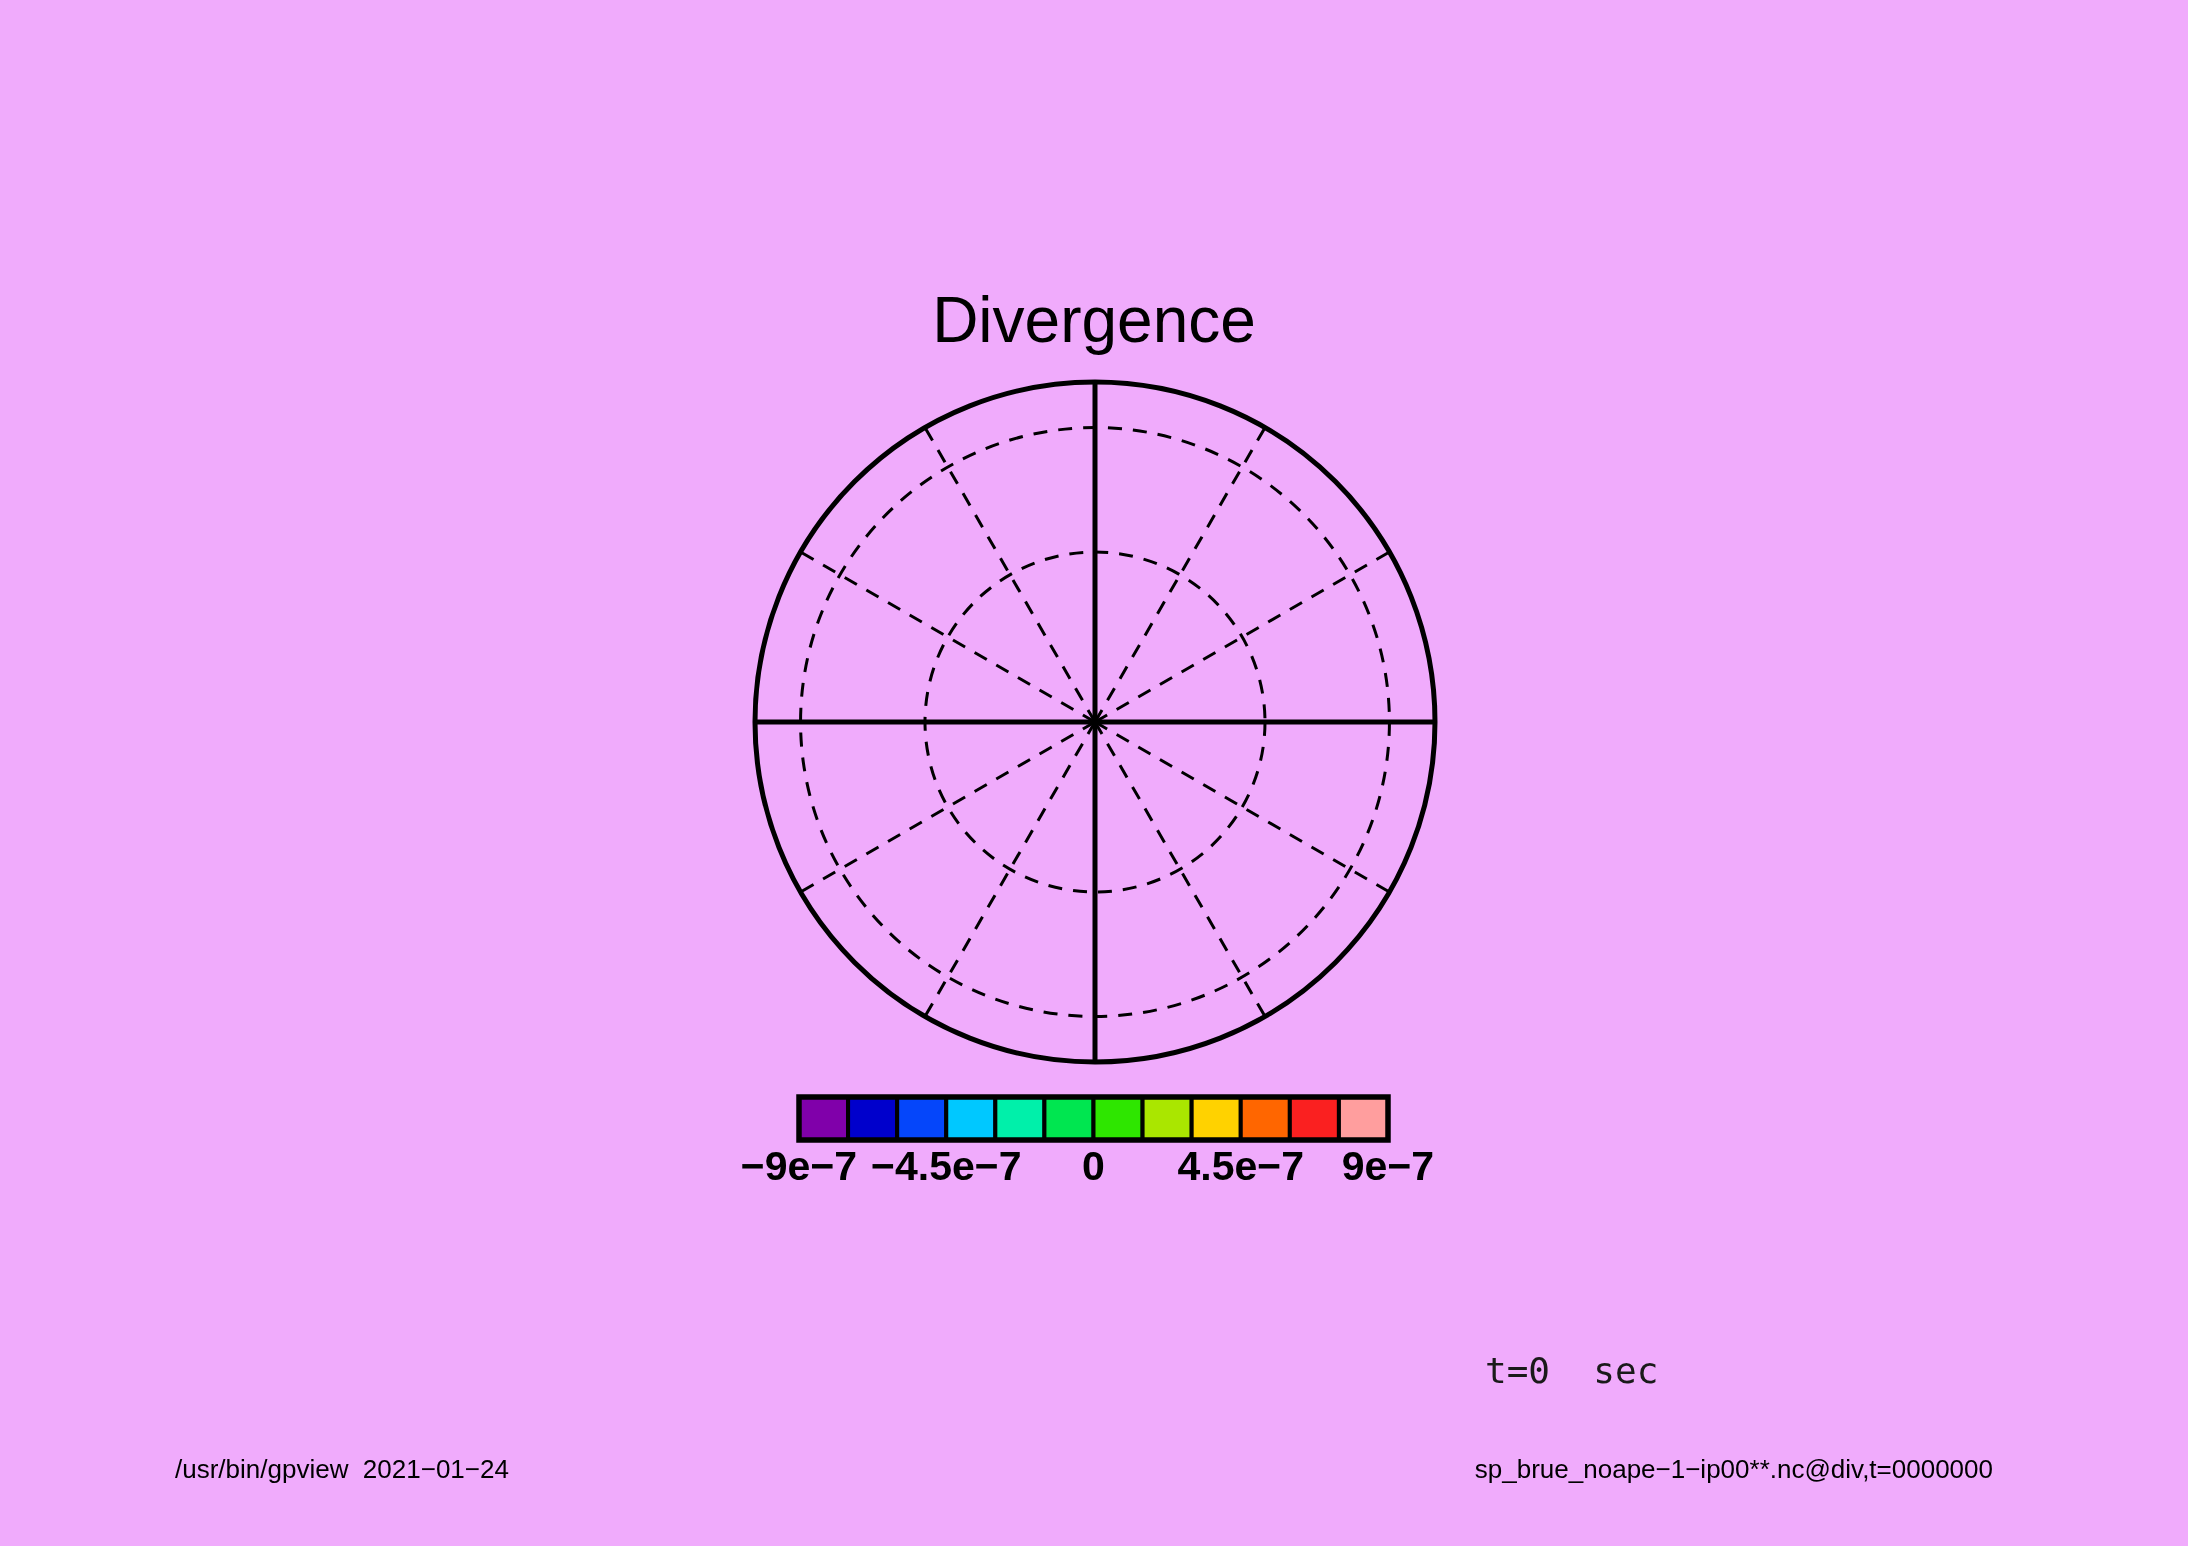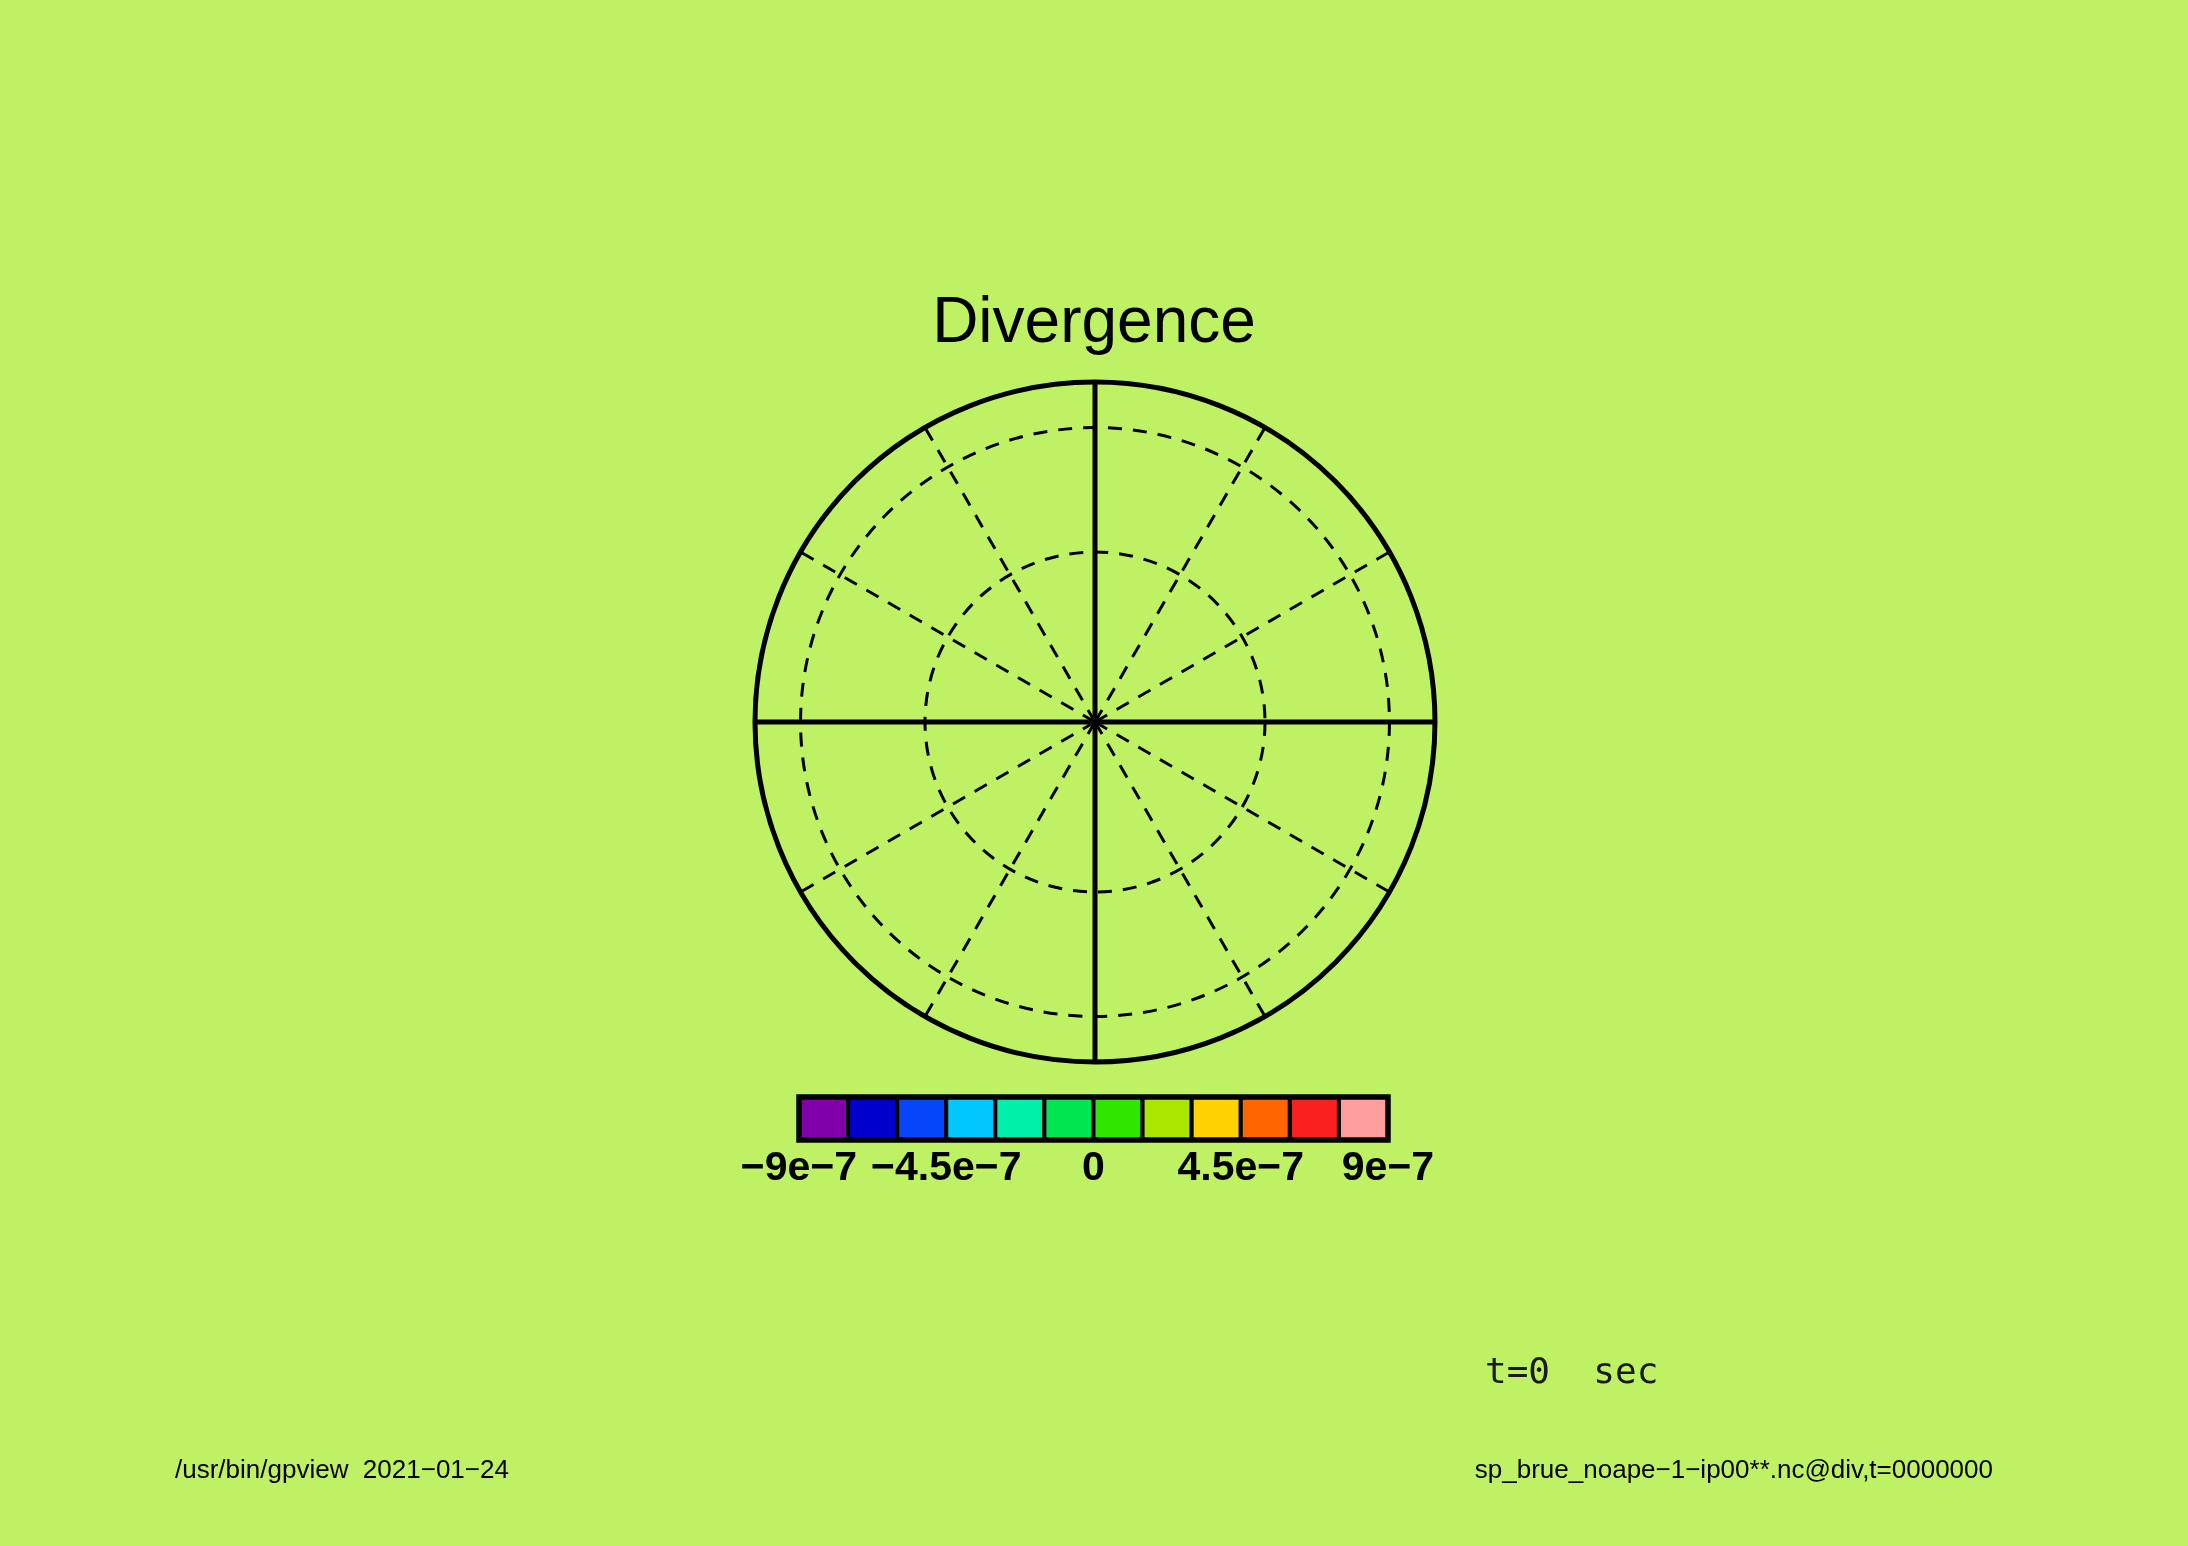--- a/index.html
+++ b/index.html
@@ -1,16 +1,16 @@
 <!DOCTYPE html>
 <html><head>
 <meta charset="utf-8">
 <style>
   html,body{margin:0;padding:0;background:#ffffff;}
-  .page{position:relative;width:2188px;height:1546px;background:#bef264;overflow:hidden;
+  .page{position:relative;width:2188px;height:1546px;background:#f0abfc;overflow:hidden;
         font-family:"Liberation Sans",sans-serif;}
   svg{display:block;}
   .title-text{font-family:"Liberation Sans",sans-serif;font-size:64px;font-weight:400;fill:#000;}
   .cb-label{font-family:"Liberation Sans",sans-serif;font-size:41px;font-weight:700;fill:#000;}
   .mono-text{font-family:"DejaVu Sans Mono",monospace;font-size:36px;fill:#1a1a1a;white-space:pre;}
   .footer-text{font-family:"Liberation Sans",sans-serif;font-size:26px;fill:#000;white-space:pre;}
   .solid-grid{stroke:#000;stroke-width:5;fill:none;}
   .dashed-grid{stroke:#000;stroke-width:3;fill:none;stroke-dasharray:14 11;}
   .cb-cell{stroke:#000;stroke-width:4;}
   .cb-frame{stroke:#000;stroke-width:5.5;fill:none;}

